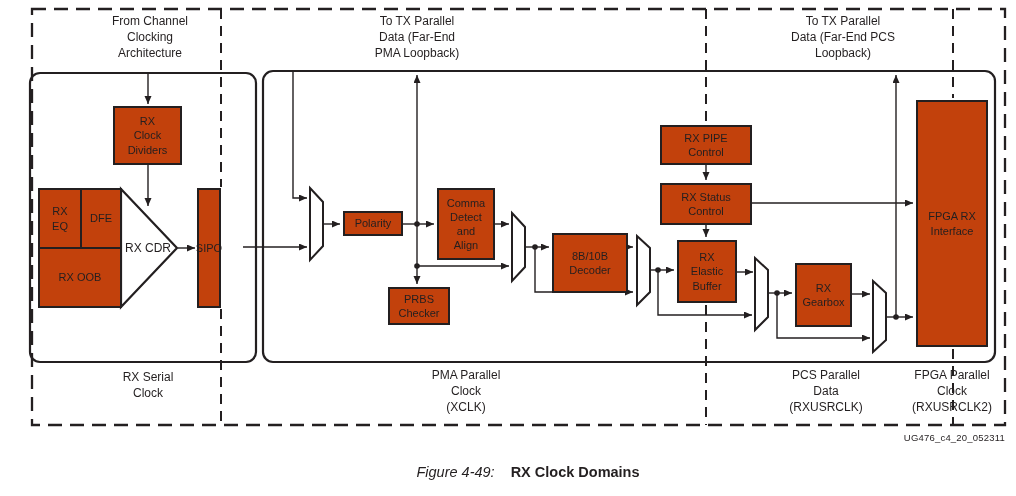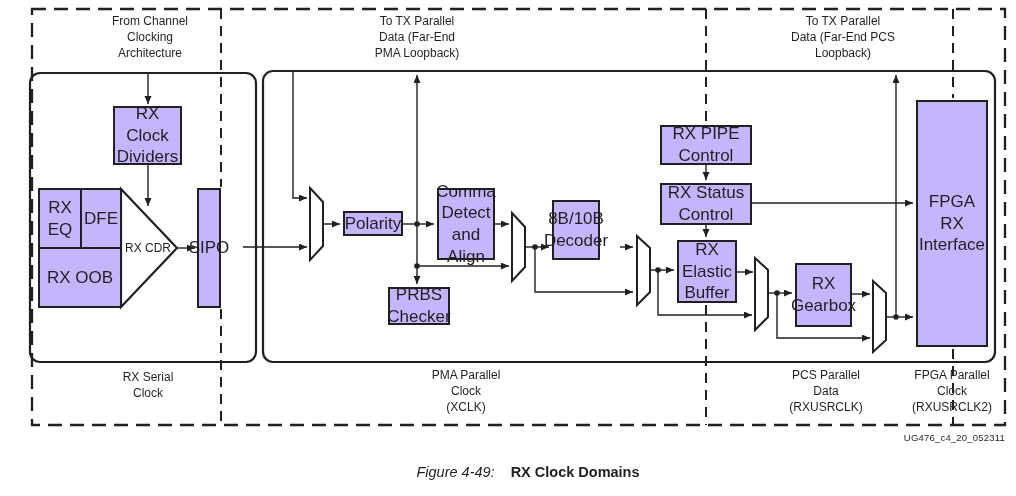--- a/index.html
+++ b/index.html
@@ -2,23 +2,23 @@
 <html><head>
 <meta charset="utf-8">
 <style>
   * { margin:0; padding:0; box-sizing:border-box; }
   html,body { background:#ffffff; }
   body { font-family:"Liberation Sans", sans-serif; color:#231f20; }
   .stage { position:relative; width:1016px; height:496px; background:#ffffff; overflow:hidden; }
   svg.wires { position:absolute; left:0; top:0; }
   .lbl { position:absolute; font-size:12px; line-height:1.32; text-align:center;
          white-space:pre-line; color:#231f20; }
-  .box { position:absolute; border:2px solid #231f20; background:#c4b5fd;
+  .box { position:absolute; border:2px solid #231f20; background:#c2410c;
          display:flex; align-items:center; justify-content:center;
-         font-size:17px; line-height:1.28; text-align:center; white-space:pre-line; }
+         font-size:11px; line-height:1.28; text-align:center; white-space:pre-line; }
   .watermark { position:absolute; right:11px; top:432px; font-size:9.5px; letter-spacing:0.2px; }
   .caption { position:absolute; left:0; top:464px; width:100%; text-align:center; font-size:14.5px;padding-left:40px; }
   .cap-prefix { font-style:italic; margin-right:16px; }
   .cap-title { font-weight:bold; }
 </style>
 </head>
 <body>
 
 <div class="stage">
 
@@ -99,21 +99,21 @@
   <div class="box" style="left:38px; top:247px; width:84px; height:61px;">RX OOB</div>
   <div class="lbl" style="left:119px; top:241px; width:58px;">RX CDR</div>
   <div class="box" style="left:197px; top:188px; width:24px; height:120px;">SIPO</div>
   <div class="box" style="left:343px; top:211px; width:60px; height:25px;">Polarity</div>
   <div class="box" style="left:437px; top:188px; width:58px; height:72px;">Comma
 Detect
 and
 Align</div>
   <div class="box" style="left:388px; top:287px; width:62px; height:38px;">PRBS
 Checker</div>
-  <div class="box" style="left:552px; top:200px; width:48px; height:60px;">8B/10B
+  <div class="box" style="left:552px; top:233px; width:76px; height:60px;">8B/10B
 Decoder</div>
   <div class="box" style="left:660px; top:125px; width:92px; height:40px;">RX PIPE
 Control</div>
   <div class="box" style="left:660px; top:183px; width:92px; height:42px;">RX Status
 Control</div>
   <div class="box" style="left:677px; top:240px; width:60px; height:63px;">RX
 Elastic
 Buffer</div>
   <div class="box" style="left:795px; top:263px; width:57px; height:64px;">RX
 Gearbox</div>

